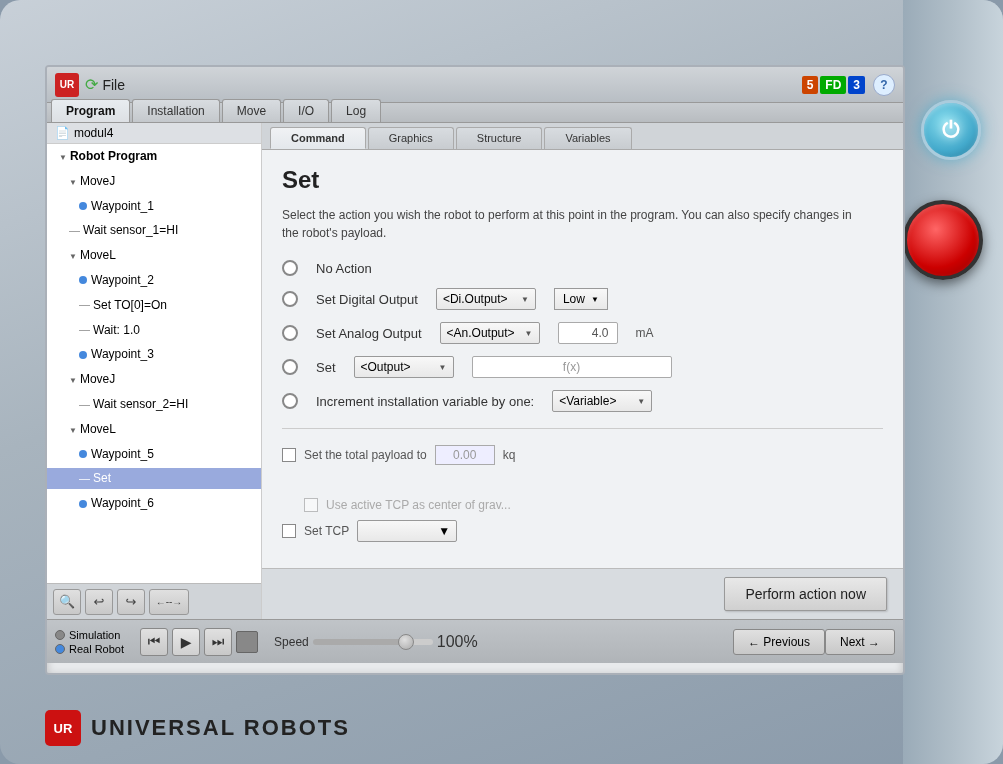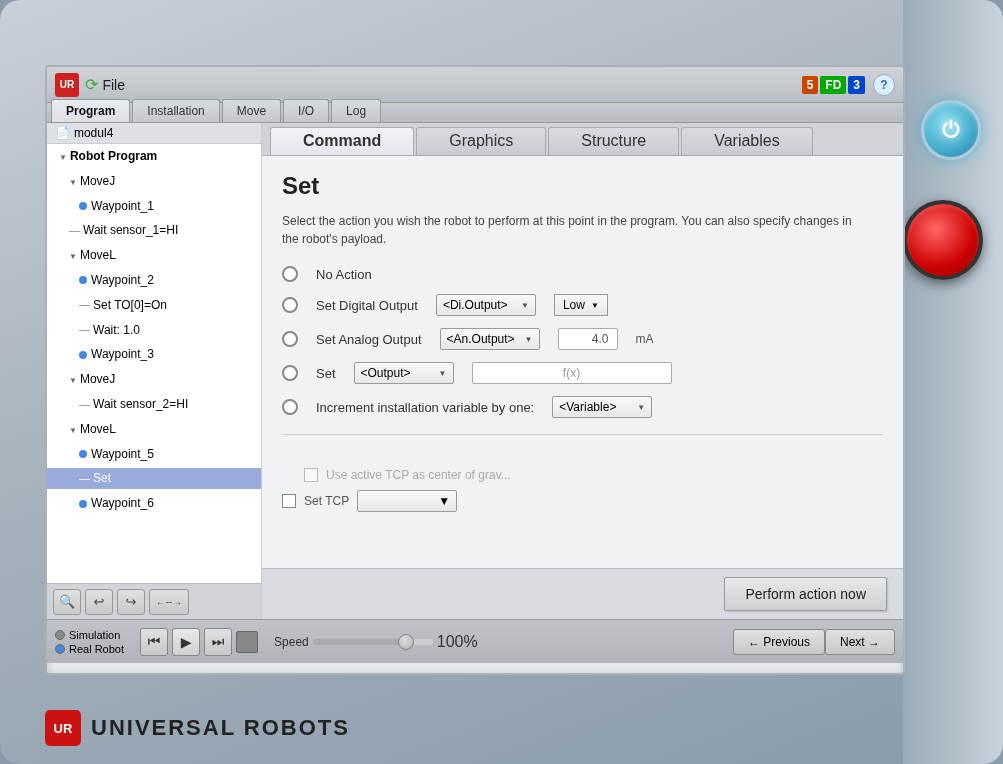--- a/index.html
+++ b/index.html
@@ -255,27 +255,27 @@
     
     .sub-tabs {
       display: flex;
       background: #d0d4d8;
       border-bottom: 1px solid #aaa;
       padding: 4px 8px 0;
       gap: 2px;
     }
 
     .sub-tab {
-      padding: 4px 32px;
+      padding: 4px 20px;
       background: linear-gradient(180deg, #d8dce0 0%, #c8ccd0 100%);
       border: 1px solid #aaa;
       border-bottom: none;
       border-radius: 3px 3px 0 0;
       cursor: pointer;
-      font-size: 16px;
+      font-size: 11px;
       color: #333;
     }
 
     .sub-tab.active {
       background: linear-gradient(180deg, #f0f2f4 0%, #e4e8ec 100%);
       font-weight: bold;
       border-bottom: 1px solid #e4e8ec;
     }
 
     
@@ -861,20 +861,26 @@
             <div class="radio-btn"></div>
             <span class="option-label">Increment installation variable by one:</span>
             <div class="select-box">
               <span>&lt;Variable&gt;</span>
               <span class="arrow">▼</span>
             </div>
           </div>
 
           <div class="divider"></div>
 
+          <div class="checkbox-row">
+            <div class="checkbox"></div>
+            <span class="checkbox-label">Set the total payload to</span>
+            <input type="text" class="payload-input" value="0.00" style="">
+            <span class="unit-label">kq</span>
+          </div>
 
           <div class="checkbox-row" style="padding-left:22px;margin-top:33px;">
             <div class="checkbox" style="opacity:0.5;"></div>
             <span class="checkbox-label disabled">Use active TCP as center of grav...</span>
           </div>
 
           <div class="checkbox-row">
             <div class="checkbox"></div>
             <span class="checkbox-label">Set TCP</span>
             <div class="tcp-select" style="width:100px;">

